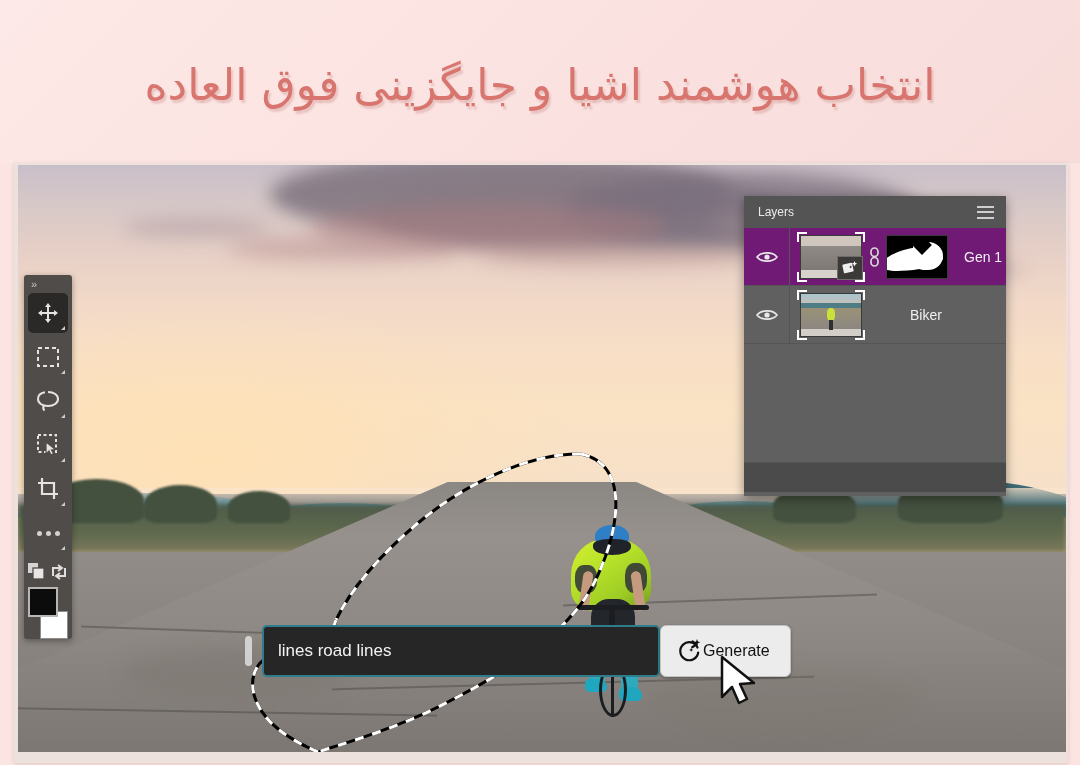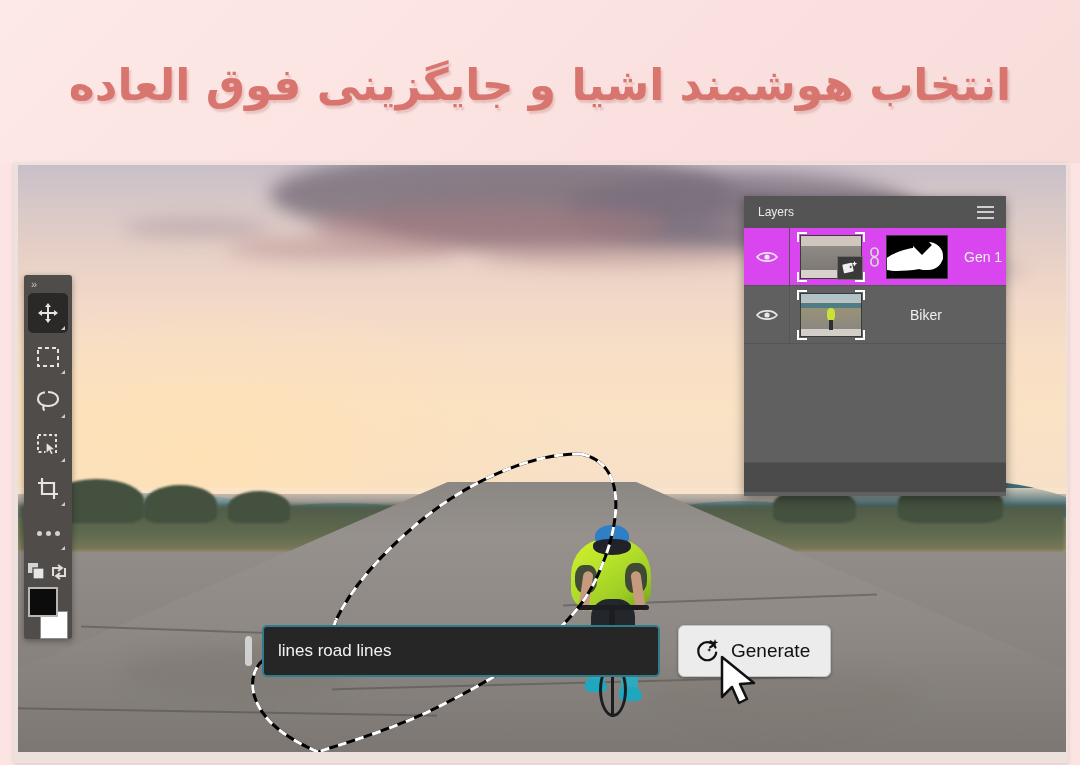--- a/index.html
+++ b/index.html
@@ -13,21 +13,21 @@
   
   .banner {
     position: absolute; left: 0; top: 0; width: 1080px; height: 163px;
     background: linear-gradient(135deg,#fde9e7 0%,#fbe3e1 45%,#f7dcda 100%);
     display: flex; align-items: center; justify-content: center;
   }
   .banner-title {
     font-family: "DejaVu Sans", sans-serif;
     direction: rtl;
     font-size: 44px;
-    font-weight: bold;
+    font-weight: normal;
     color: #d8756f;
     letter-spacing: -1px;
     text-shadow: 2px 3px 2px rgba(190,120,115,0.30);
     white-space: nowrap;
     margin-top: 6px;
   }
 
   
   .shot-card {
     position: absolute; left: 14px; top: 163px;
@@ -164,21 +164,21 @@
     display: flex; align-items: center; justify-content: space-between;
     padding: 0 12px 0 14px; color: #e8e8e8;
   }
   .layers-title { font-size: 12px; color: #ebebeb; }
   .burger { width: 17px; height: 13px; display: flex; flex-direction: column; justify-content: space-between; }
   .burger i { display: block; height: 2px; background: #cfcfcf; }
   .layer-row {
     height: 58px; display: flex; align-items: center;
     border-bottom: 1px solid #555; position: relative;
   }
-  .row-sel { background: #d946ef; }
+  .row-sel { background: #701a75; }
   .eye-cell { width: 46px; display: flex; align-items: center; justify-content: center;
     border-right: 1px solid #555; height: 100%; }
   .thumb-wrap { position: relative; width: 62px; height: 44px; margin-left: 10px; }
   .thumb {
     width: 62px; height: 44px; overflow: hidden; position: relative;
     background: #9a9490; border: 1px solid #3a3a3a;
   }
   .bracket { position: absolute; width: 10px; height: 10px; border: 2px solid #fff; }
   .bk-tl { left: -3px; top: -3px; border-right: none; border-bottom: none; }
   .bk-tr { right: -3px; top: -3px; border-left: none; border-bottom: none; }
@@ -218,24 +218,24 @@
     display: flex; align-items: center;
   }
   .grip { width: 7px; height: 30px; background: #d9d9d9; border-radius: 4px; margin-right: 10px; opacity: .9; }
   .prompt-input {
     width: 398px; height: 52px;
     background: #262626; border: 2px solid #2f7d8c; border-radius: 5px;
     display: flex; align-items: center; padding: 0 14px;
     color: #f2f2f2; font-size: 17px;
   }
   .generate-btn {
-    margin-left: 18px; height: 52px; padding: 0 20px 0 16px;
+    height: 52px; padding: 0 20px 0 16px;
     background: #ececec; border: 1px solid #c3c3c3; border-radius: 6px;
-    display: flex; align-items: center; gap: 10px;
-    color: #101010; font-size: 19px;
+    display: flex; align-items: center; 
+    color: #101010; font-size: 16px;
     box-shadow: 0 1px 3px rgba(0,0,0,0.35);
   }
   .cursor { position: absolute; left: 718px; top: 655px; }
 </style>
 </head>
 <body>
 
 <div class="banner">
   <div class="banner-title">انتخاب هوشمند اشیا و جایگزینی فوق العاده</div>
 </div>

